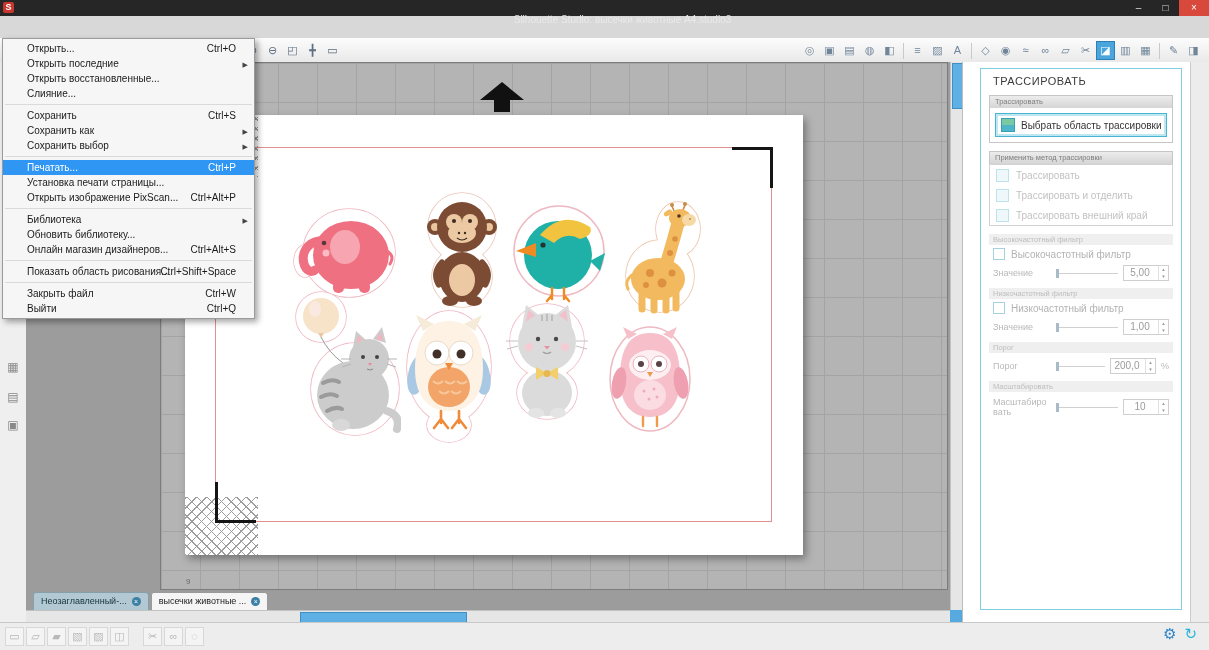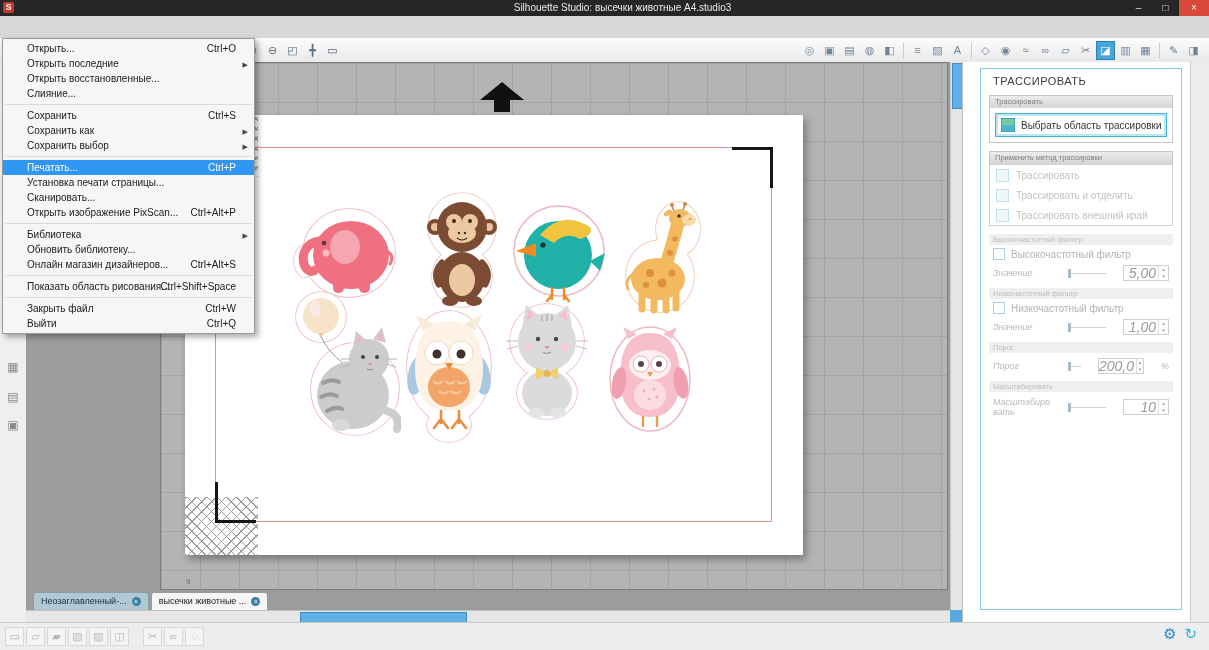--- a/index.html
+++ b/index.html
@@ -2,21 +2,21 @@
 <html><head>
 <meta charset="utf-8">
 <style>
   html,body{margin:0;padding:0;}
   .app{position:relative;width:1209px;height:650px;overflow:hidden;background:#d8d8d8;
        font-family:"Liberation Sans",sans-serif;-webkit-font-smoothing:antialiased;cursor:default;}
   
   .titlebar{position:absolute;left:0;top:0;width:100%;height:16px;background:#262626;color:#e9e9e9;}
   .titlebar .logo{position:absolute;left:3px;top:2px;width:11px;height:11px;background:#c8362e;color:#fff;
        font-size:9px;line-height:11px;text-align:center;border-radius:2px;font-weight:bold;}
-  .titlebar .title{position:absolute;left:0;right:0;top:0;text-align:center;font-size:10px;line-height:16px;padding-left:36px;}
+  .titlebar .title{position:absolute;left:0;right:0;top:12px;text-align:center;font-size:10px;line-height:16px;padding-left:36px;}
   .win-controls{position:absolute;right:0;top:0;height:16px;display:flex;}
   .win-btn{width:27px;height:16px;font-size:10px;line-height:15px;text-align:center;color:#ddd;}
   .win-btn.close{background:#d8493c;color:#fff;width:30px;}
   
   .menubar{position:absolute;left:0;top:16px;width:100%;height:22px;background:#f0f0f0;border-bottom:1px solid #cfcfcf;display:flex;}
   .mb-item{padding:0 9px;font-size:11px;line-height:22px;color:#222;}
   .mb-item.active{background:#2f96f3;color:#fff;}
   
   .file-menu{position:absolute;left:2px;top:38px;width:251px;background:#f6f6f6;border:1px solid #9b9b9b;
        box-shadow:3px 3px 6px rgba(0,0,0,.35);z-index:60;padding:2px 0;}
@@ -83,26 +83,26 @@
        linear-gradient(#79c9a2 50%,#4db6c9 50%);border:1px solid #3aa0b8;}
   .select-area-btn span:last-child{font-size:10px;color:#333;}
   .methods{margin:0 8px 8px 8px;border:1px solid #d2d2d2;}
   .method-row{display:flex;align-items:center;height:20px;padding-left:6px;}
   .method-icon{width:11px;height:11px;border:1px solid #bfe2ec;background:#eef7fa;margin-right:7px;}
   .method-label{font-size:10px;color:#c2c2c2;}
   .sec-header{height:11px;margin:7px 8px 3px 8px;background:#efefef;font-size:7.5px;line-height:11px;color:#bdbdbd;padding-left:4px;}
   .check-row{display:flex;align-items:center;gap:6px;margin:2px 12px;}
   .cb{width:10px;height:10px;border:1px solid #a5d2e0;background:#fff;}
   .cb-label{font-size:10px;color:#b3b3b3;}
-  .val-row{display:flex;align-items:center;margin:5px 12px 2px 12px;gap:17px;font-style:italic;}
+  .val-row{display:flex;align-items:center;margin:5px 12px 2px 12px;gap:5px;}
   .val-label{width:58px;font-size:9px;color:#b8b8b8;line-height:1.15;word-break:break-all;}
   .slider{flex:1;height:1px;background:#d0d0d0;position:relative;}
   .slider .handle{position:absolute;left:0;top:-4px;width:3px;height:9px;background:#a7bcc6;}
   .spin{display:flex;width:44px;height:14px;border:1px solid #cfcfcf;background:#fff;}
-  .spin-val{flex:1;font-size:14px;line-height:14px;text-align:right;color:#9b9b9b;padding-right:2px;}
+  .spin-val{flex:1;font-size:10px;line-height:14px;text-align:center;color:#9b9b9b;padding-right:2px;}
   .spin-btns{width:9px;display:flex;flex-direction:column;border-left:1px solid #e0e0e0;}
   .spin-btns span{height:7px;font-size:4.5px;line-height:7px;text-align:center;color:#9a9a9a;}
   .unit{font-size:9px;color:#b8b8b8;}
   
   .statusbar{position:absolute;left:0;top:622px;width:100%;height:28px;background:#ededed;border-top:1px solid #c8c8c8;}
   .sb-tools{position:absolute;left:5px;top:4px;display:flex;gap:2px;}
   .sb-icon{width:17px;height:17px;font-size:11px;line-height:17px;text-align:center;color:#b8b8b8;border:1px solid #d8d8d8;background:#f4f4f4;}
   .sb-icon.gap{margin-left:12px;}
   .sb-right{position:absolute;right:12px;top:2px;display:flex;gap:8px;}
   .gear{font-size:15px;color:#2f86c8;}
@@ -615,25 +615,20 @@
         <span class="mi-shortcut">Ctrl+P</span>
         <span class="mi-arrow"></span>
       </div>
 
       <div class="menu-item">
         <span class="mi-label">Установка печати страницы...</span>
         <span class="mi-shortcut"></span>
         <span class="mi-arrow"></span>
       </div>
 
-      <div class="menu-item">
-        <span class="mi-label">Сканировать...</span>
-        <span class="mi-shortcut"></span>
-        <span class="mi-arrow"></span>
-      </div>
 
       <div class="menu-item">
         <span class="mi-label">Открыть изображение PixScan...</span>
         <span class="mi-shortcut">Ctrl+Alt+P</span>
         <span class="mi-arrow"></span>
       </div>
 
       <div class="menu-item separator">
         
         

